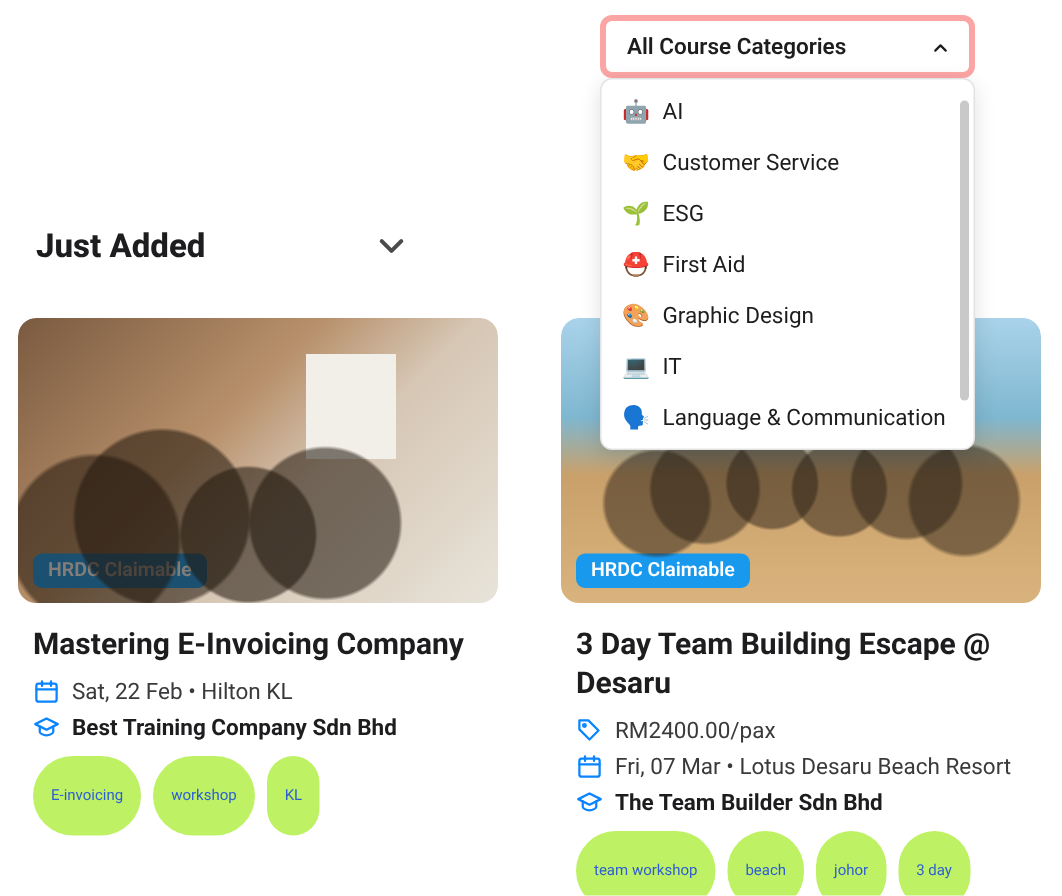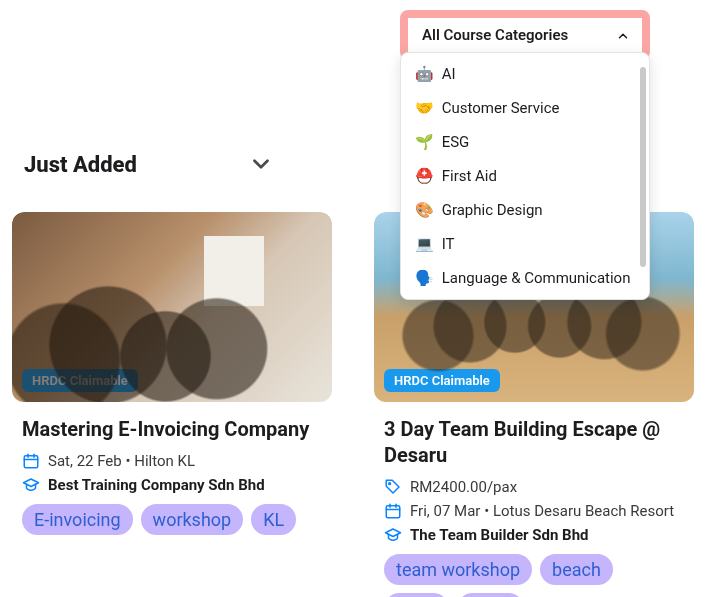--- a/index.html
+++ b/index.html
@@ -17,21 +17,21 @@
     position: absolute;
     top: 10px;
     left: 400px;
     width: 250px;
     z-index: 50;
   }
   .select-trigger {
     display: flex;
     align-items: center;
     justify-content: space-between;
-    border: 8px solid #fca5a5;
+    border: 4px solid #fca5a5;
     border-radius: 8px;
     padding: 8px 14px;
     font-size: 15px;
     font-weight: 600;
     background: #fff;
     cursor: pointer;
   }
   .chevron {
     display: inline-block;
     width: 12px; height: 12px;
@@ -177,24 +177,24 @@
     display:flex; align-items:center; justify-content:center;
     color:#0a84ff;
   }
   .tags {
     display: flex;
     flex-wrap: wrap;
     gap: 8px;
     margin-top: 10px;
   }
   .tag {
-    background: #c4b5fd;
+    background: #bef264;
     color: #2e5fd1;
-    font-size: 18px;
-    padding: 5px 12px;
+    font-size: 10px;
+    padding: 21px 12px;
     border-radius: 999px;
     cursor: pointer;
   }
 </style>
 </head>
 <body>
 
 <div class="category-select">
   <div class="select-trigger">
     <span>All Course Categories</span>

